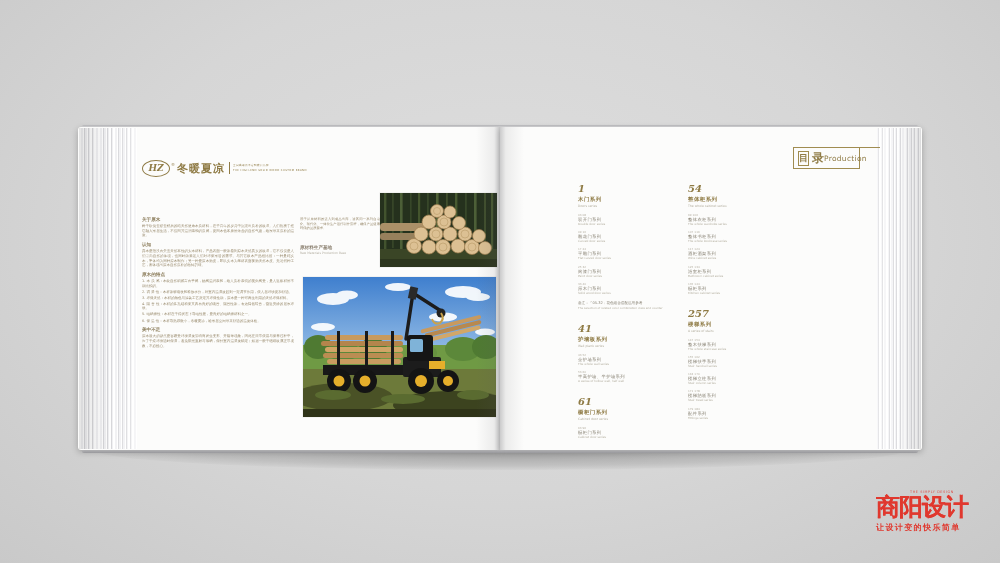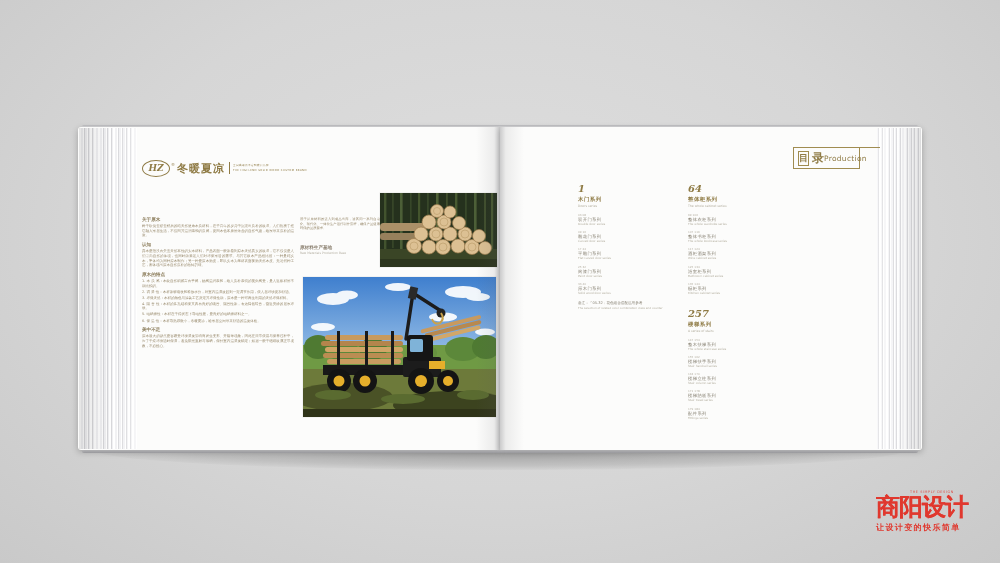--- a/index.html
+++ b/index.html
@@ -302,24 +302,49 @@
           <div class="dir-item">
             <div class="dir-range">33-40</div>
             <div class="dir-cn">原木门系列</div>
             <div class="dir-en">Solid wood door series</div>
           </div>
           <div class="dir-note">
             <div class="dir-note-cn">备注：「05-32」花色组合搭配选用参考</div>
             <div class="dir-note-en">The selection of related color combination class and counter</div>
           </div>
         </div>
+        <div class="dir-group">
+          <div class="dir-num">41</div>
+          <div class="dir-title-cn">护墙板系列</div>
+          <div class="dir-title-en">Wall plank series</div>
+          <div class="dir-item">
+            <div class="dir-range">43-52</div>
+            <div class="dir-cn">全护墙系列</div>
+            <div class="dir-en">The whole wall series</div>
+          </div>
+          <div class="dir-item">
+            <div class="dir-range">53-60</div>
+            <div class="dir-cn">半高护墙、半护墙系列</div>
+            <div class="dir-en">A series of hollow wall, half wall</div>
+          </div>
+        </div>
+        <div class="dir-group">
+          <div class="dir-num">61</div>
+          <div class="dir-title-cn">橱柜门系列</div>
+          <div class="dir-title-en">Cabinet door series</div>
+          <div class="dir-item">
+            <div class="dir-range">63-96</div>
+            <div class="dir-cn">橱柜门系列</div>
+            <div class="dir-en">Cabinet door series</div>
+          </div>
+        </div>
       </div>
     <div class="dir-col dir-col-2" id="dir-col-2">
         <div class="dir-group">
-          <div class="dir-num">64</div>
+          <div class="dir-num">54</div>
           <div class="dir-title-cn">整体柜系列</div>
           <div class="dir-title-en">The whole cabinet series</div>
           <div class="dir-item">
             <div class="dir-range">99-106</div>
             <div class="dir-cn">整体衣柜系列</div>
             <div class="dir-en">The whole wardrobe series</div>
           </div>
           <div class="dir-item">
             <div class="dir-range">107-116</div>
             <div class="dir-cn">整体书柜系列</div>

